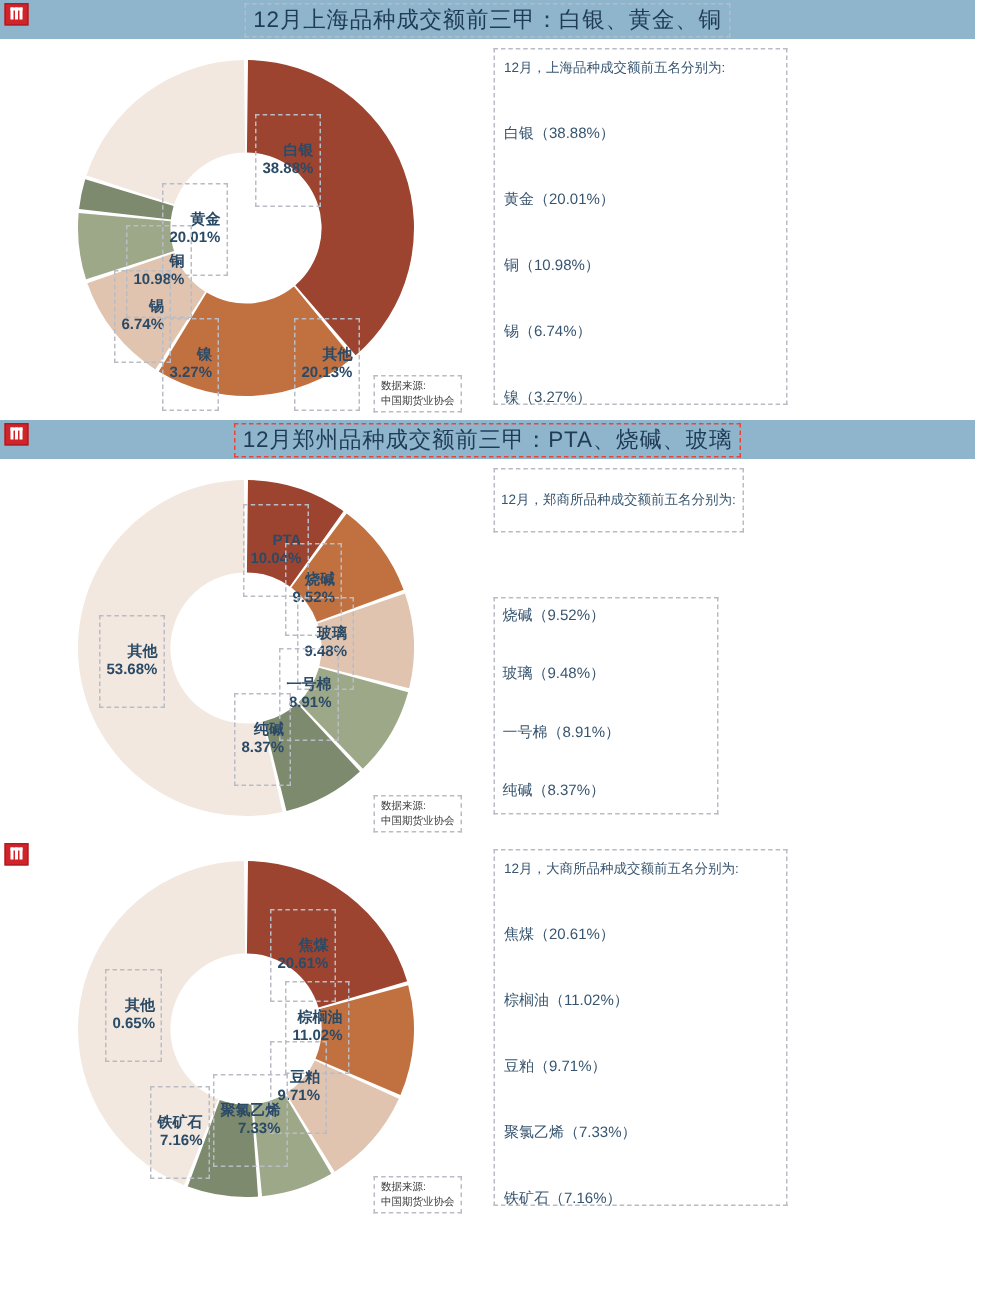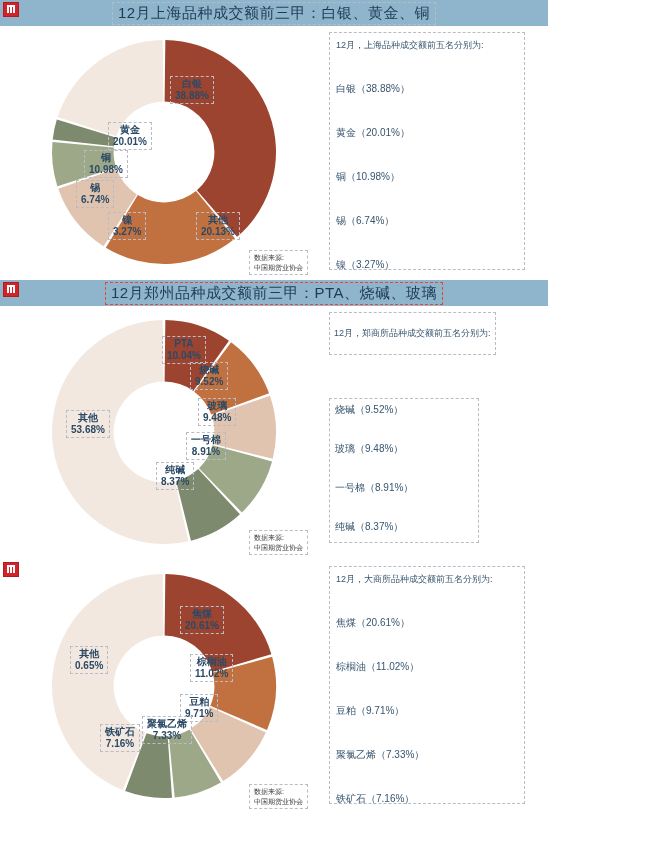--- a/index.html
+++ b/index.html
@@ -6,21 +6,21 @@
   body{
     width:669px;height:865px;
     background:#ffffff;
     font-family:"Liberation Sans","DejaVu Sans",sans-serif;
     overflow:hidden;
     position:relative;
   }
   .section{position:relative;width:669px;}
   .band{
     position:relative;
-    width:548px;height:26px;
+    width:650px;height:26px;
     background:#8fb5cc;
     display:flex;align-items:center;justify-content:center;
   }
   .band-title{
     font-size:15px;
     color:#1f3b56;
     letter-spacing:.5px;
     white-space:nowrap;
     padding:1px 5px;
     border:1px dashed rgba(180,190,200,.95);
@@ -51,22 +51,22 @@
   }
   .chart-col{
     position:relative;
     width:320px;height:251px;
   }
   .donut-wrap{position:absolute;left:46px;top:8px;width:240px;height:236px;}
   .donut-svg{position:absolute;left:0;top:0;}
   .lbl{
     position:absolute;
     border:1px dashed #b9bcc4;
-    padding:1px 4px;
-    text-align:center;
+    padding:18px 4px;
+    text-align:right;
     line-height:1.22;
     font-size:10px;
     font-weight:bold;
     color:#2b4a66;
     white-space:nowrap;
     background:transparent;
   }
   .lbl .nm{display:block;}
   .lbl .pc{display:block;}
   .source{

